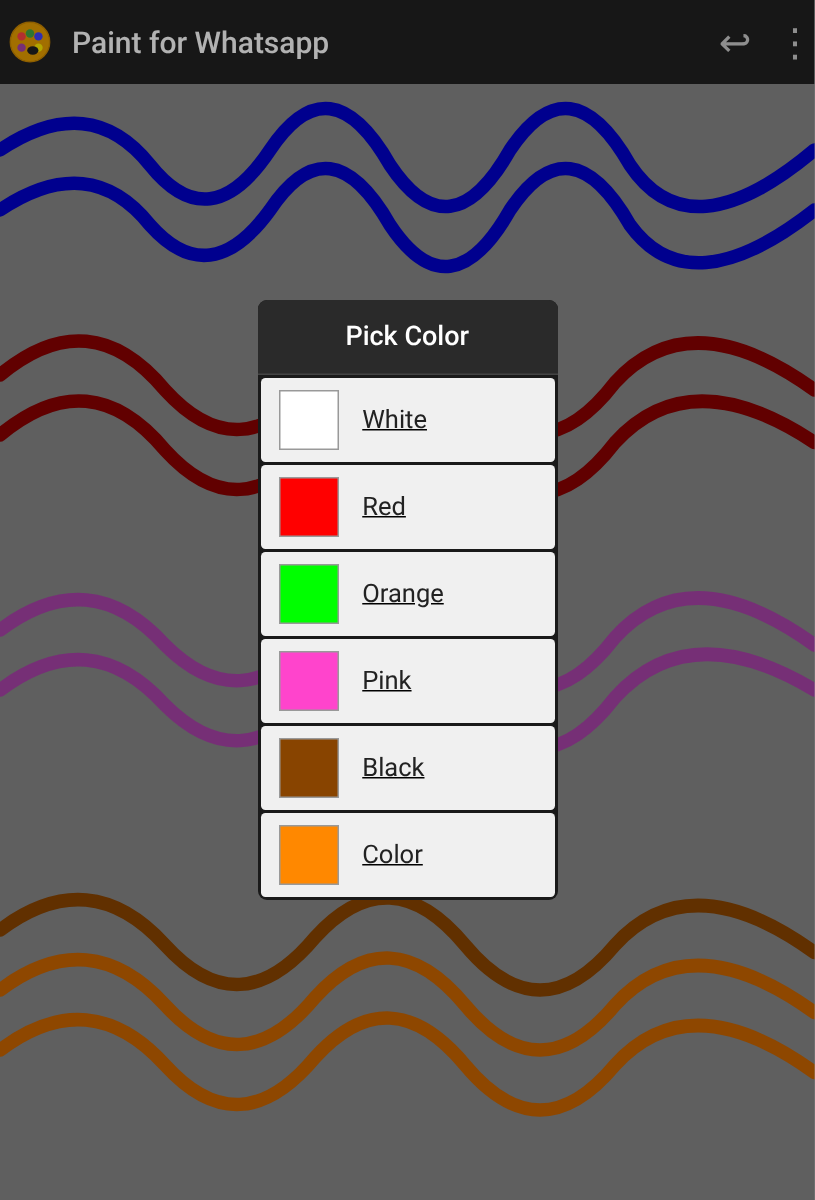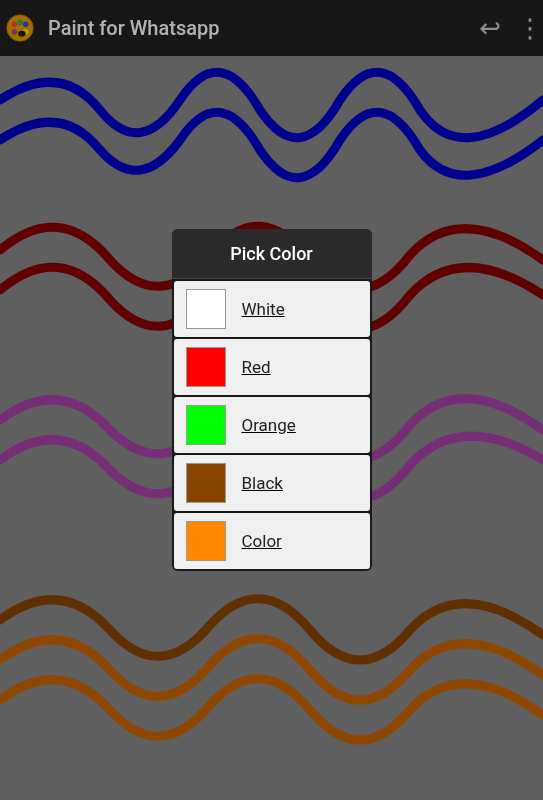--- a/index.html
+++ b/index.html
@@ -181,20 +181,24 @@
       </div>
       <div class="color-option">
         <div class="color-swatch" style="background-color: rgb(255, 0, 0);"></div>
         <span class="color-label">Red</span>
       </div>
       <div class="color-option">
         <div class="color-swatch" style="background-color: rgb(0, 255, 0);"></div>
         <span class="color-label">Orange</span>
       </div>
       <div class="color-option">
+        <div class="color-swatch" style="background-color: rgb(255, 68, 204);"></div>
+        <span class="color-label">Pink</span>
+      </div>
+      <div class="color-option">
         <div class="color-swatch" style="background-color: rgb(136, 68, 0);"></div>
         <span class="color-label">Black</span>
       </div>
       <div class="color-option">
         <div class="color-swatch" style="background-color: rgb(255, 136, 0);"></div>
         <span class="color-label">Color</span>
       </div>
     </div>
 </div>
 

